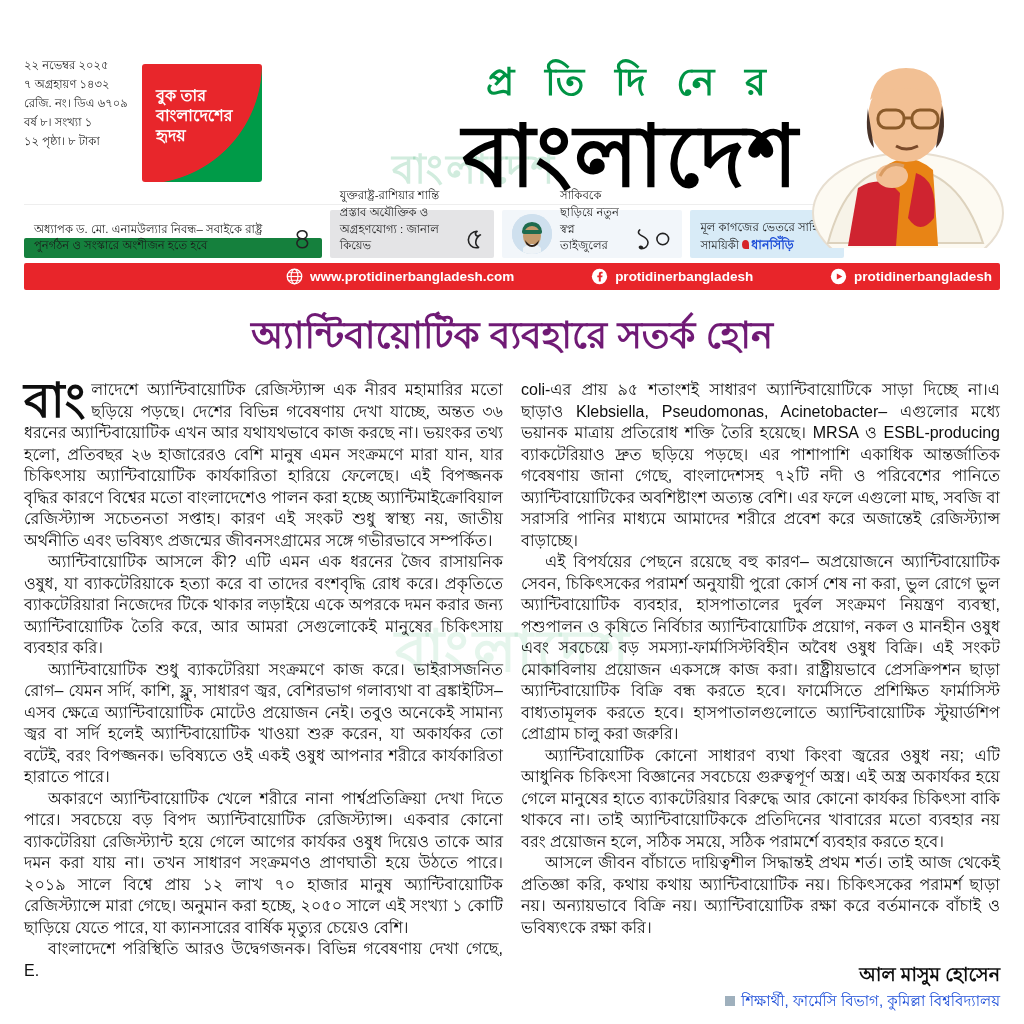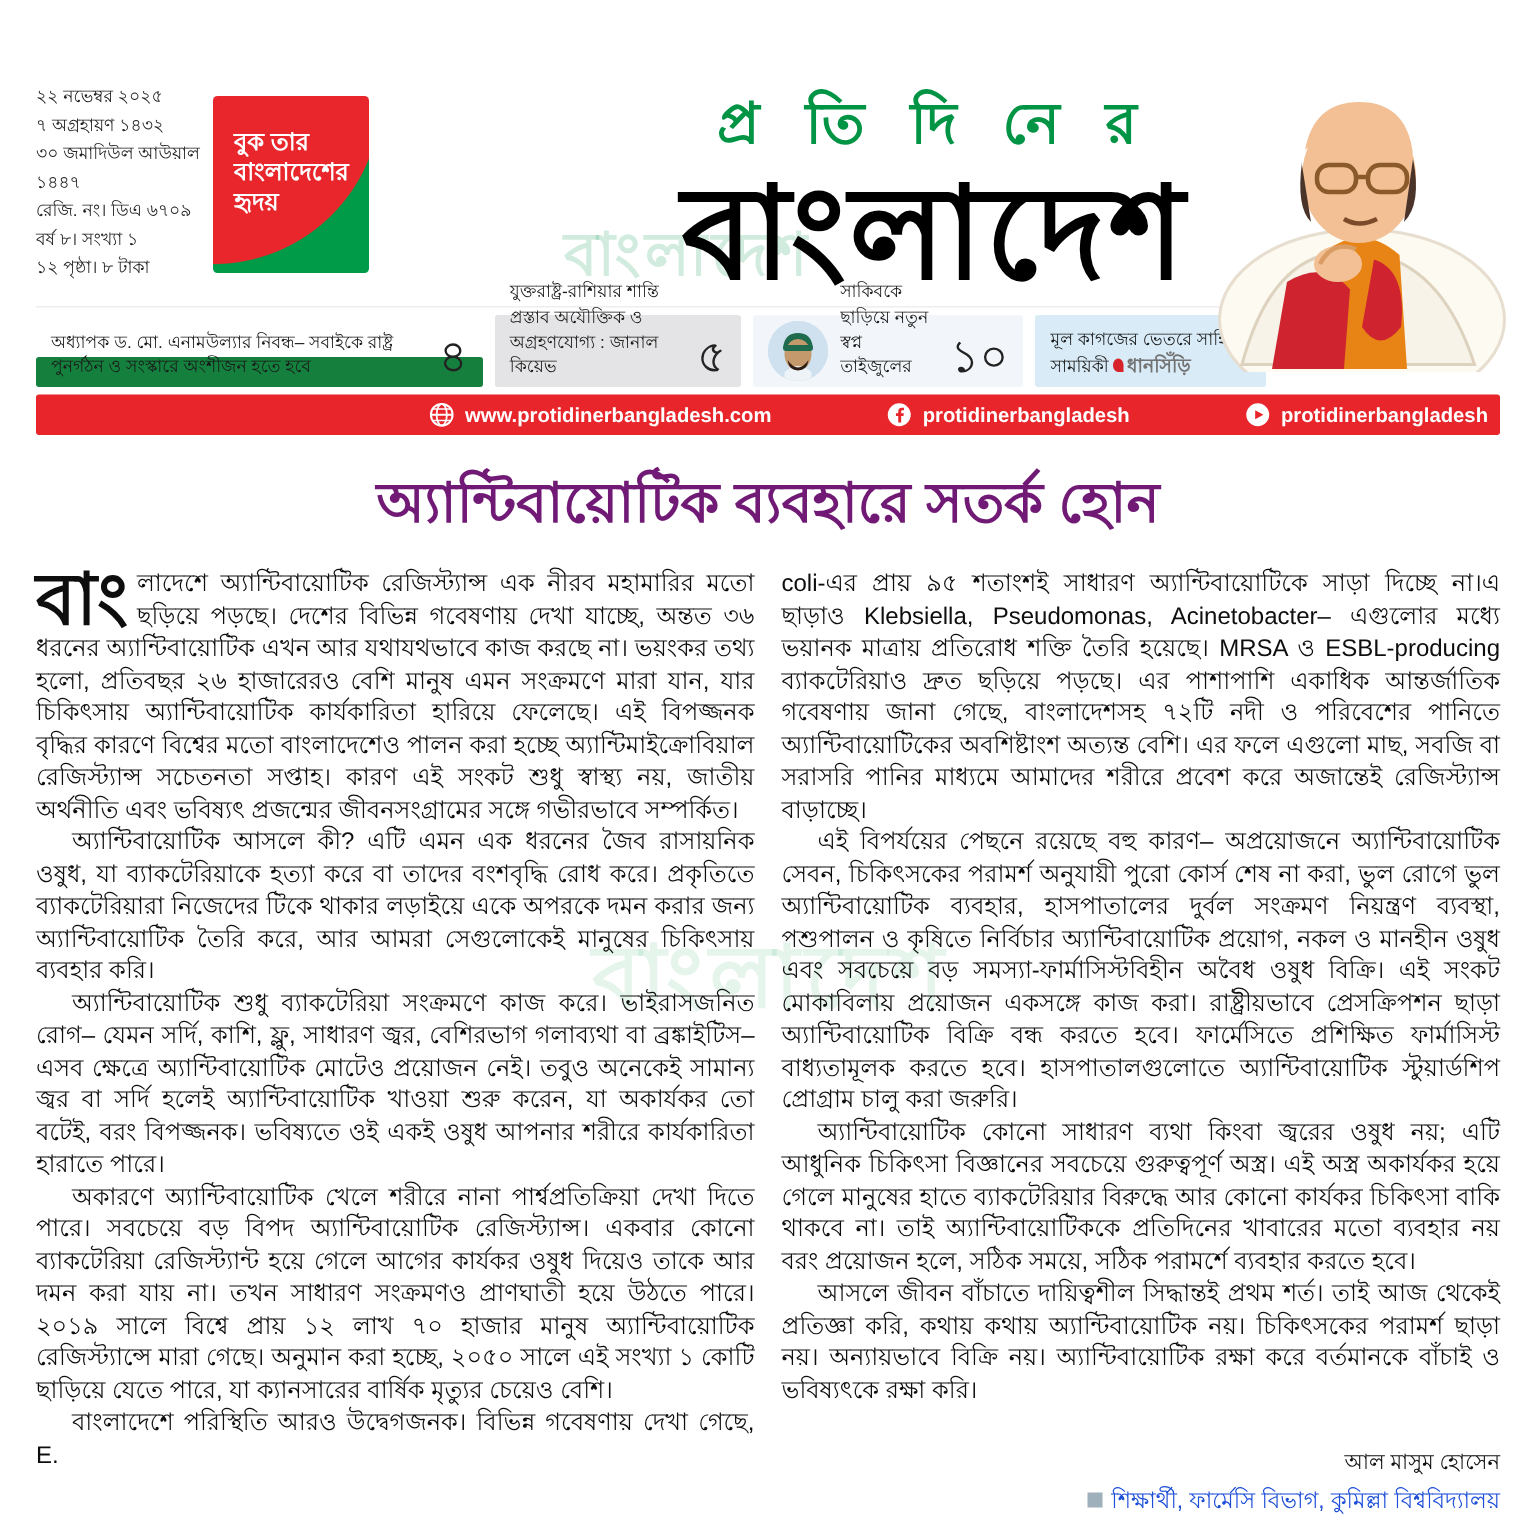--- a/index.html
+++ b/index.html
@@ -6,42 +6,42 @@
   html,body { background:#ffffff; }
   body { width:1024px; height:1024px; overflow:hidden;
          font-family:"Liberation Sans","DejaVu Sans",sans-serif; color:#111; }
   .page { width:1024px; height:1024px; padding:50px 24px 0 24px; position:relative; background:#fff; }
 
   
   .header-row { display:flex; align-items:flex-start; height:148px; position:relative; }
   .dateline { width:118px; flex:none; padding-top:6px; }
   .dateline .day { font-size:25px; font-weight:bold; color:#1a1a1a; margin-bottom:10px; }
   .dateline .dl { font-size:11.5px; color:#222; line-height:1.65; }
-  .slogan-box { flex:none; width:104px; height:118px; margin-top:14px; border-radius:3px;
+  .slogan-box { flex:none; width:120px; height:118px; margin-top:14px; border-radius:3px;
                 background:radial-gradient(circle at 0% 0%, #e8262b 71%, #009b48 71.5%);
                 color:#fff; font-weight:bold; font-size:16px; line-height:1.25; padding:22px 10px 0 14px; }
   .masthead { flex:1; text-align:center; position:relative; padding-top:2px; }
   .kicker { color:#009444; font-weight:bold; font-size:38px; letter-spacing:10px; }
   .mast-title { font-size:86px; font-weight:800; line-height:0.95; color:#000; letter-spacing:2px; position:relative; z-index:2; }
   .mast-ghost { position:absolute; left:130px; top:88px; font-size:40px; font-weight:800;
                 color:rgba(0,150,70,0.18); z-index:1; letter-spacing:3px; }
   .edition { text-align:right; font-size:11px; color:#555; margin-top:-4px; padding-right:14px; }
   .caricature { position:absolute; right:-6px; top:-2px; width:218px; height:200px; z-index:3; }
 
   
   .teasers { display:flex; gap:8px; margin-top:6px; height:54px; padding-right:156px; border-top:1px solid #eee; padding-top:5px; }
   .teaser { display:flex; align-items:flex-end; gap:8px; padding:4px 10px; border-radius:2px; cursor:pointer; }
   .teaser .t-text { font-size:11.5px; line-height:1.45; color:#1a1a1a; }
   .teaser .t-num { font-size:30px; color:#222; font-weight:500; line-height:1; }
   .t1 { flex:2.6; background:#15803d;margin-top:28px; }
   .t2 { flex:1.35; background:#e4e4e6; }
   .t3 { flex:1.5; background:#f2f6fa; }
   .t4 { flex:1.25; background:#d8ebf7; }
   .avatar { width:40px; height:40px; border-radius:50%; overflow:hidden; flex:none; background:#cfe0ee; }
-  .dhansiri { font-weight:bold; color:#737373; font-size:12.5px; white-space:nowrap; }
+  .dhansiri { font-weight:bold; color:#1d4ed8; font-size:12.5px; white-space:nowrap; }
   .dhansiri::before { content:""; display:inline-block; width:7px; height:9px; background:#d6242a;
                       border-radius:50% 50% 0 50%; margin-right:2px; }
 
   
   .contact-bar { margin-top:5px; height:27px; background:#e8252a; display:flex; align-items:center;
                  padding:0 8px 0 262px; justify-content:space-between; border-radius:2px; }
   .contact-item { display:flex; align-items:center; gap:7px; color:#fff; font-size:13.5px; font-weight:bold; cursor:pointer; }
   .cicon { width:17px; height:17px; flex:none; }
 
   
@@ -51,35 +51,34 @@
   .article { display:flex; gap:18px; margin-top:8px; position:relative; }
   .col { flex:1; font-size:16px; line-height:21.5px; text-align:justify; color:#0e0e0e; }
   .col p { margin:0; text-indent:24px; }
   .col p.first { text-indent:0; }
   .dropcap { float:left; font-size:48px; line-height:40px; font-weight:bold; padding:2px 6px 0 0; }
   .watermark { position:absolute; left:38%; top:36%; font-size:58px; font-weight:800;
                color:rgba(0,154,72,0.10); z-index:0; pointer-events:none; letter-spacing:4px; }
   .col { position:relative; z-index:1; }
 
   .author-block { margin-top:26px; text-align:right; }
-  .author-name { font-weight:normal; font-size:14px; }
+  .author-name { font-weight:bold; font-size:19px; }
   .author-title { font-size:15px; margin-top:4px; color:#1d4ed8; }
   .author-title .sq { display:inline-block; width:10px; height:10px; background:#9fb0bd; margin-right:6px; }
 </style>
 </head>
 <body>
 
 <div class="page">
 
   <div class="header-row">
 
     <div class="dateline">
       <div class="dl">২২ নভেম্বর ২০২৫</div>
       <div class="dl">৭ অগ্রহায়ণ ১৪৩২</div>
-      <div class="dl">৩০ জমাদিউল আউয়াল ১৪৪৭</div>
       <div class="dl">রেজি. নং। ডিএ ৬৭০৯</div>
       <div class="dl">বর্ষ ৮। সংখ্যা ১</div>
       <div class="dl">১২ পৃষ্ঠা। ৮ টাকা</div>
     </div>
 
     <div class="slogan-box">
       <span>বুক তার বাংলাদেশের হৃদয়</span>
     </div>
 
     <div class="masthead">

